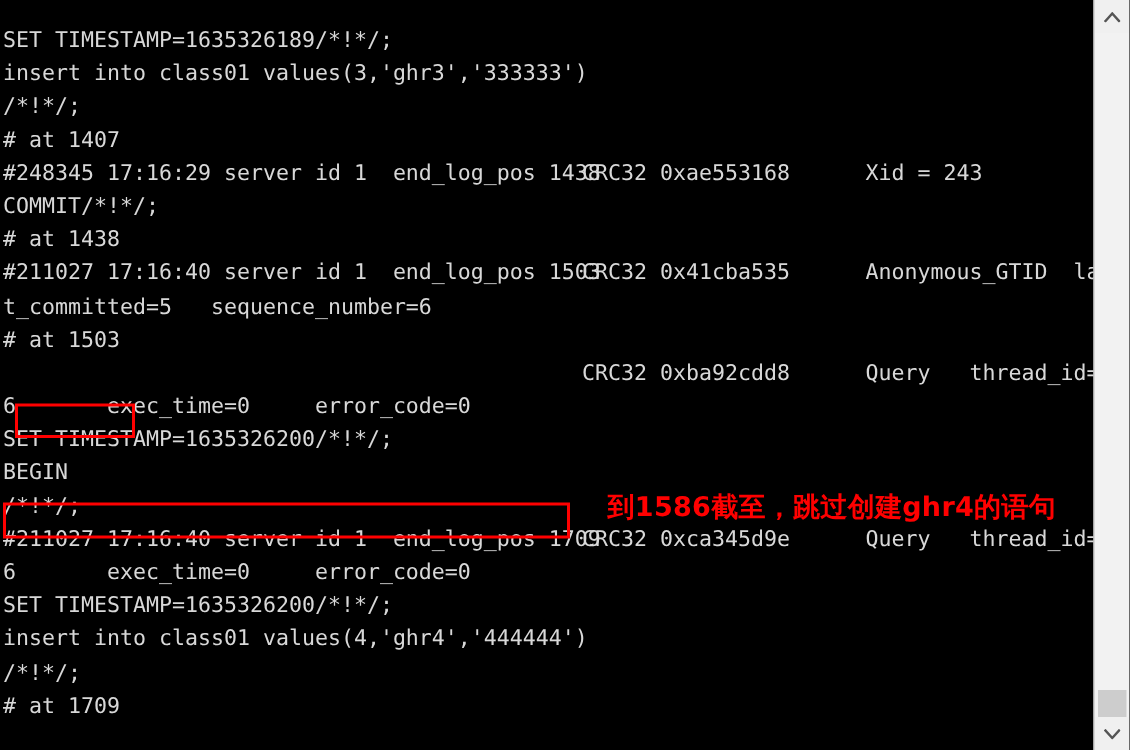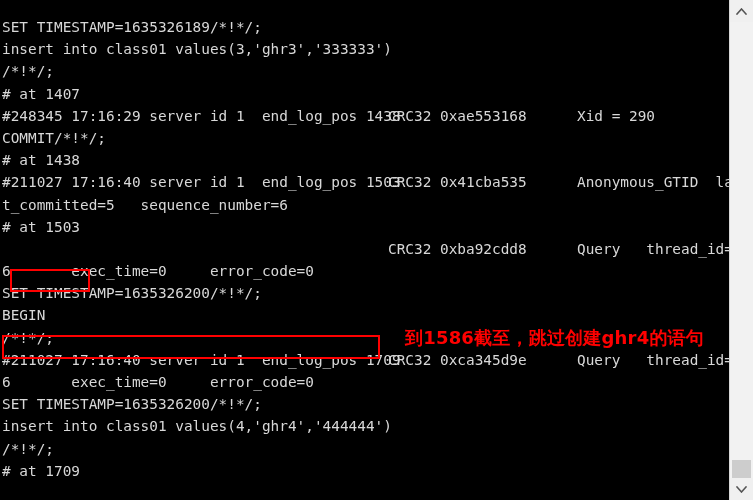--- a/index.html
+++ b/index.html
@@ -133,21 +133,21 @@
 <body>
 
 <div id="terminal-window">
 
   <div id="console-output">
 
   <div class="line"><span class="seg col-main">SET TIMESTAMP=1635326189/*!*/;</span></div>
       <div class="line"><span class="seg col-main">insert into class01 values(3,'ghr3','333333')</span></div>
       <div class="line"><span class="seg col-main">/*!*/;</span></div>
       <div class="line"><span class="seg col-main"># at 1407</span></div>
-      <div class="line"><span class="seg col-main">#248345 17:16:29 server id 1  end_log_pos 1438</span><span class="seg col-crc">CRC32 0xae553168</span><span class="seg col-evt">Xid = 290</span></div>
+      <div class="line"><span class="seg col-main">#248345 17:16:29 server id 1  end_log_pos 1438</span><span class="seg col-crc">CRC32 0xae553168</span><span class="seg col-evt">Xid = 243</span></div>
       <div class="line"><span class="seg col-main">COMMIT/*!*/;</span></div>
       <div class="line"><span class="seg col-main"># at 1438</span></div>
       <div class="line"><span class="seg col-main">#211027 17:16:40 server id 1  end_log_pos 1503</span><span class="seg col-crc">CRC32 0x41cba535</span><span class="seg col-evt">Anonymous_GTID  las</span></div>
       <div class="line"><span class="seg col-main">t_committed=5   sequence_number=6</span></div>
       <div class="line"><span class="seg col-main"># at 1503</span></div>
       <div class="line"><span class="seg col-crc">CRC32 0xba92cdd8</span><span class="seg col-evt">Query   thread_id=2</span></div>
       <div class="line"><span class="seg col-main">6       exec_time=0     error_code=0</span></div>
       <div class="line"><span class="seg col-main">SET TIMESTAMP=1635326200/*!*/;</span></div>
       <div class="line"><span class="seg col-main">BEGIN</span></div>
       <div class="line"><span class="seg col-main">/*!*/;</span></div>

